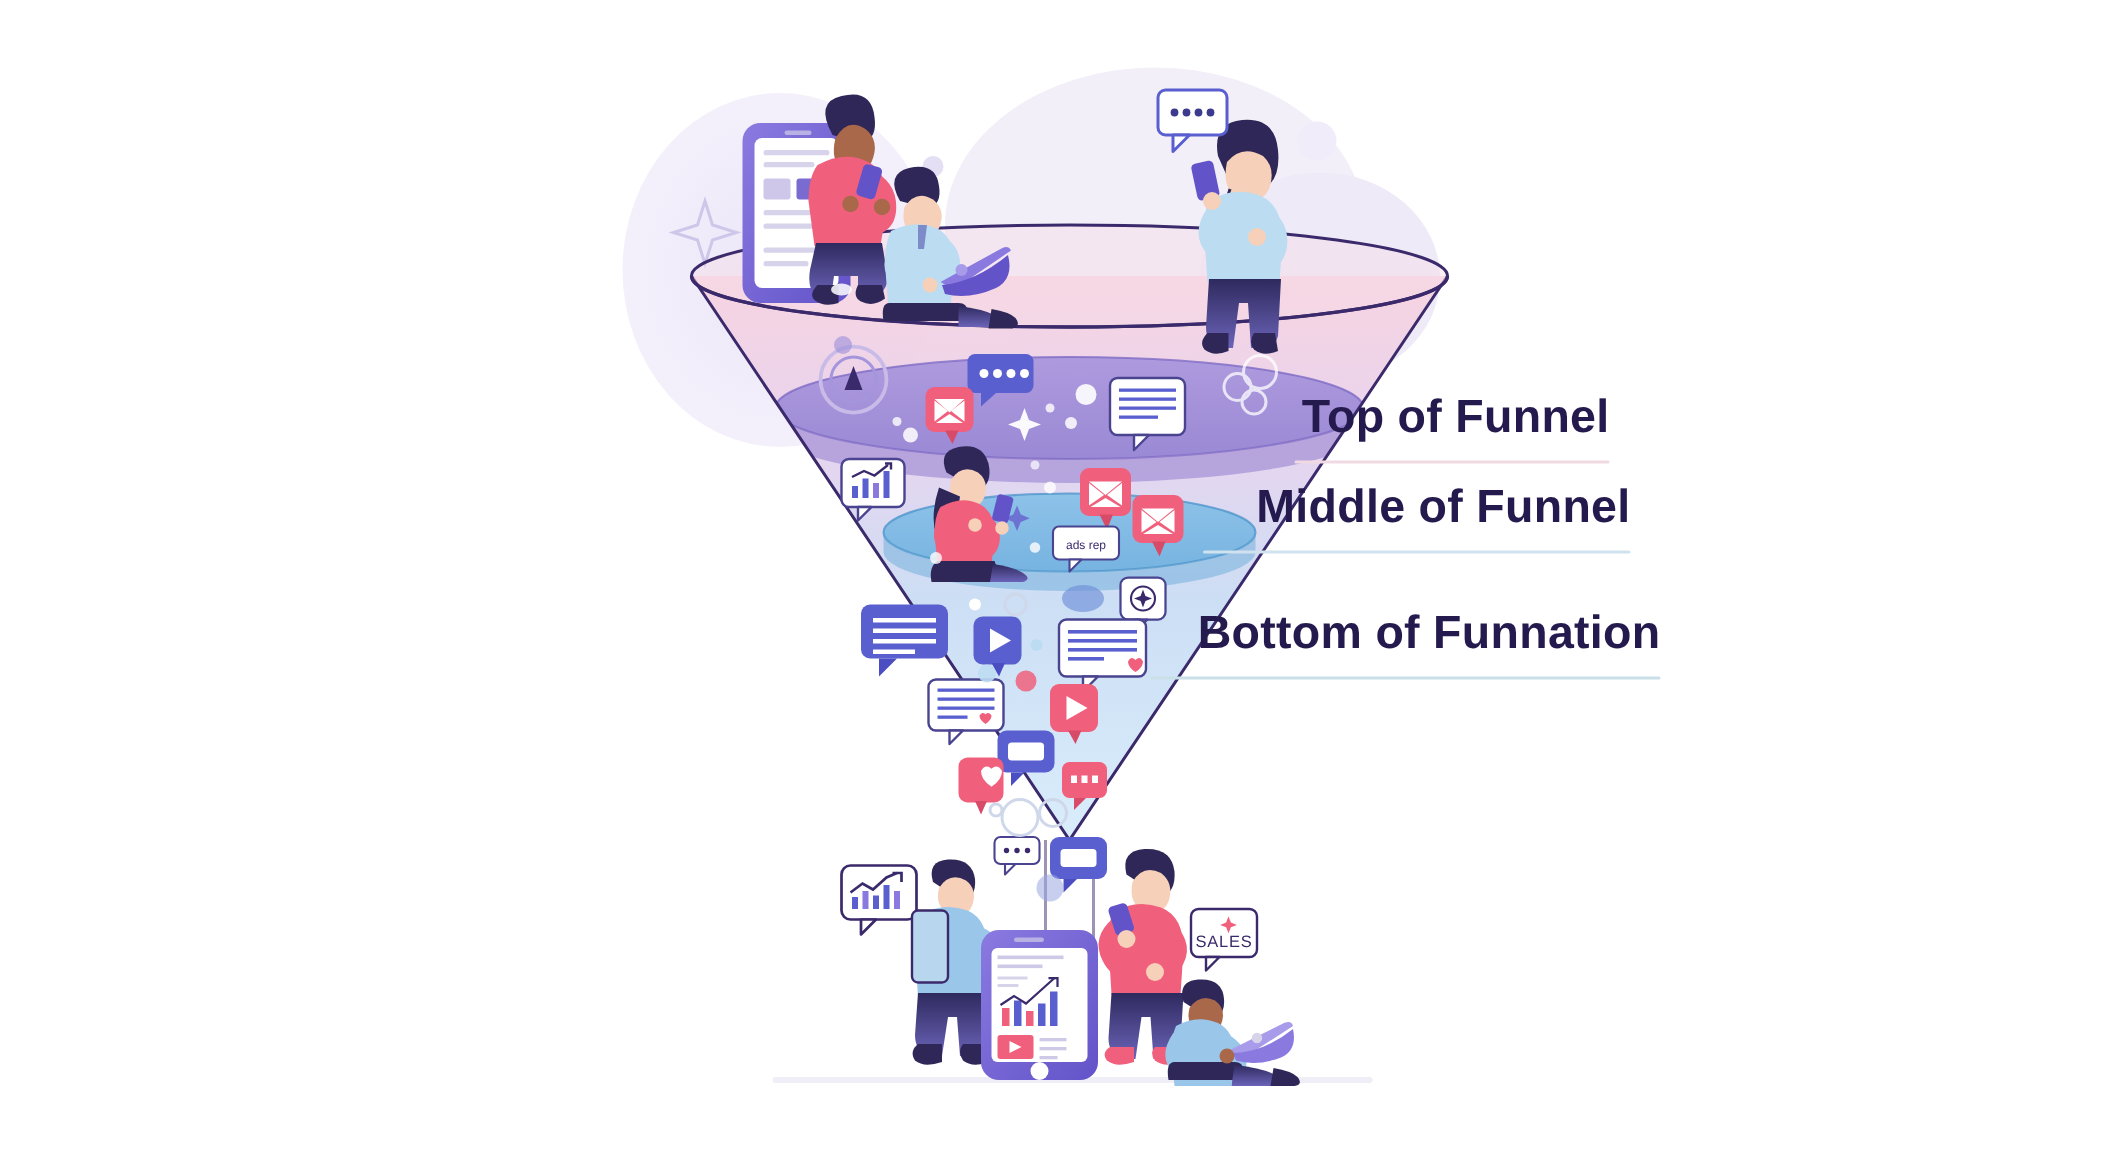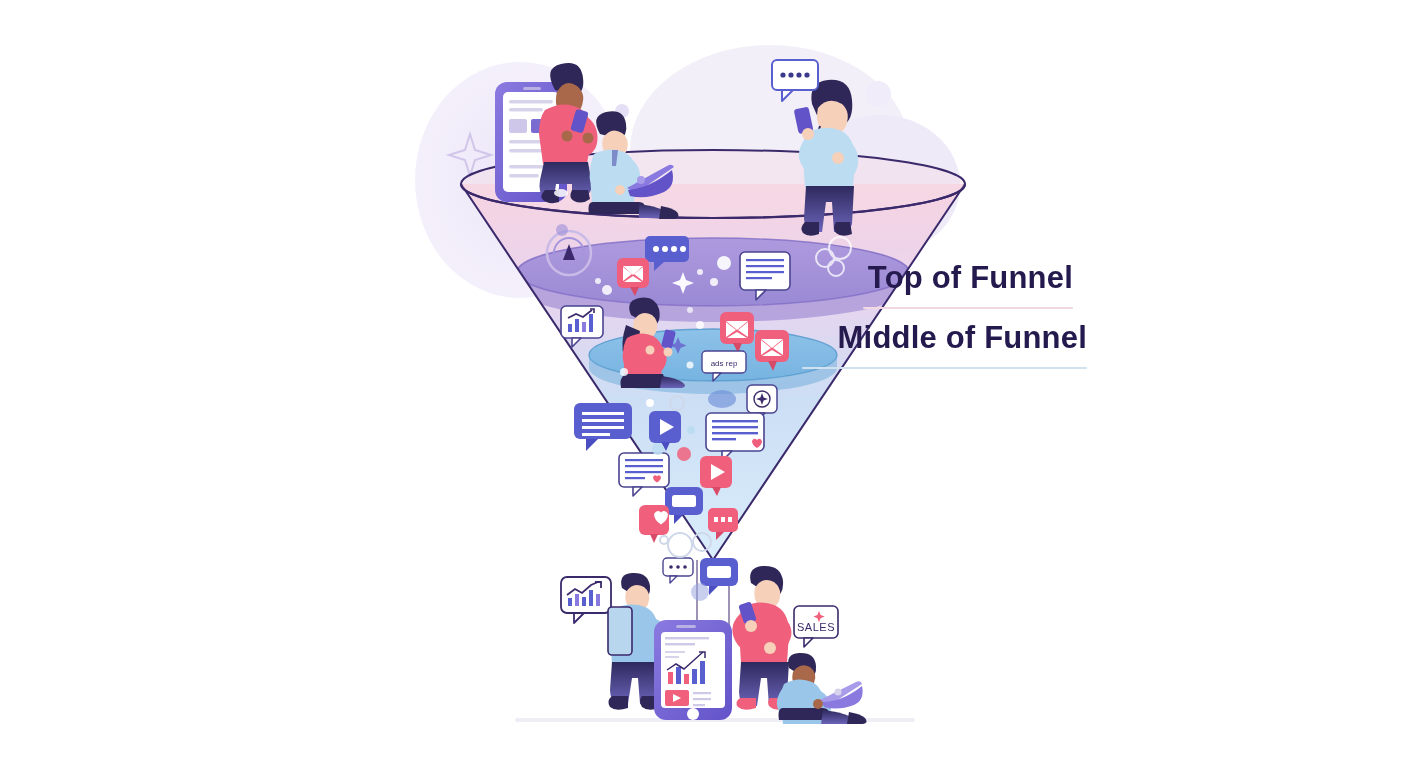--- a/index.html
+++ b/index.html
@@ -482,16 +482,20 @@
     <div class="fl-row" id="row0">
       <div class="fl-text">Top of Funnel</div>
       <div class="fl-rule"></div>
     </div>
 
     <div class="fl-row" id="row1">
       <div class="fl-text">Middle of Funnel</div>
       <div class="fl-rule"></div>
     </div>
 
+    <div class="fl-row" id="row2">
+      <div class="fl-text">Bottom of Funnation</div>
+      <div class="fl-rule"></div>
+    </div>
 
 
   </div>
 </div>
 
 </body></html>

